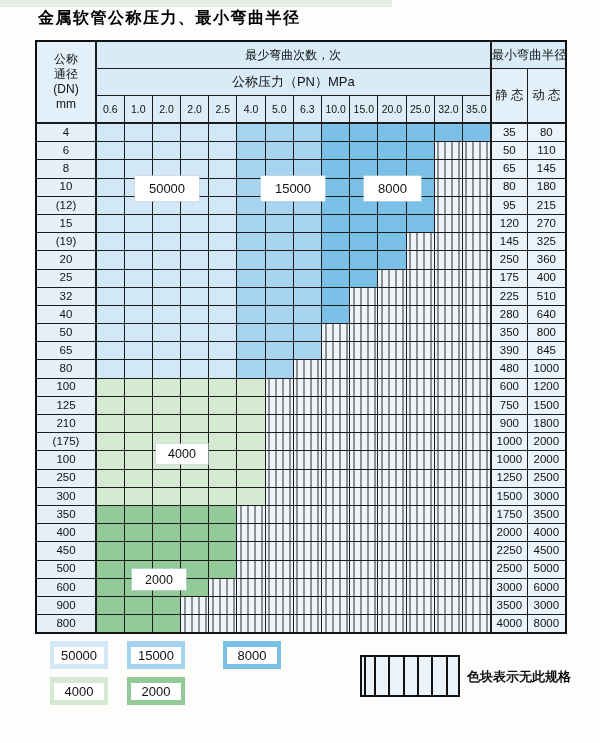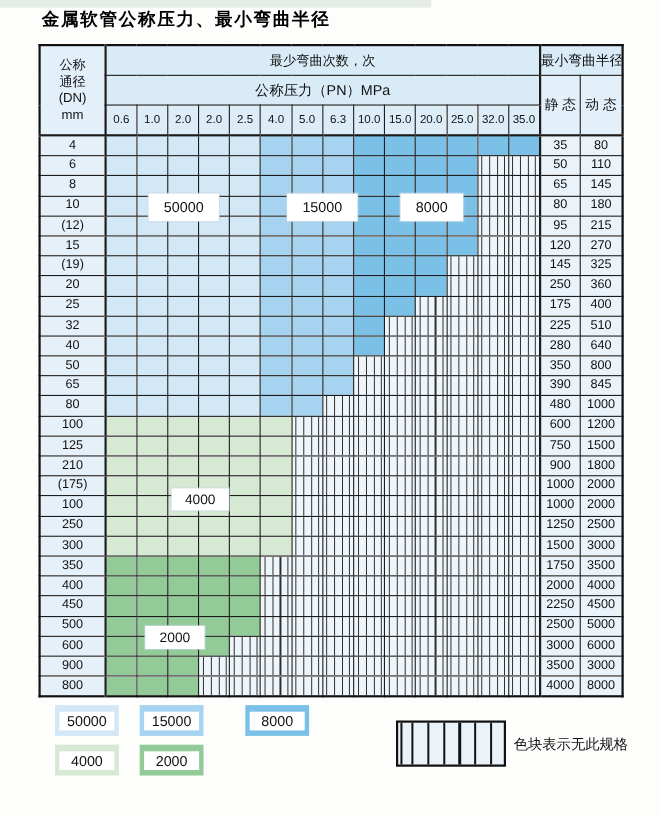--- a/index.html
+++ b/index.html
@@ -50,21 +50,21 @@
   .legend{position:absolute;left:0;top:640px;width:600px;height:100px;}
   .sw{position:absolute;width:58px;height:28px;display:flex;align-items:center;justify-content:center;}
   .sw-in{background:#fff;font-size:13px;line-height:15px;padding:1px 5px;min-width:40px;text-align:center;}
   .has-spec-text{position:absolute;left:204px;top:44px;font-size:13px;color:#111;}
   .no-spec-box{
     position:absolute;left:360px;top:15px;width:100px;height:42px;
     background-color:#eaf3fa;border:2px solid #111;box-sizing:border-box;
     background-image:repeating-linear-gradient(90deg,#111 0,#111 2px,transparent 2px,transparent 14.3px);
     background-position:12px 0;
   }
-  .no-spec-text{position:absolute;left:467px;top:28px;font-size:13px;color:#111;}
+  .no-spec-text{position:absolute;left:467px;top:28px;font-size:13px;color:#111;font-weight:bold;}
 </style>
 </head>
 <body>
 
 <div class="top-strip"></div>
 
 <div class="page-title">金属软管公称压力、最小弯曲半径</div>
 
 <div class="table-wrap">
   <table class="spec">

